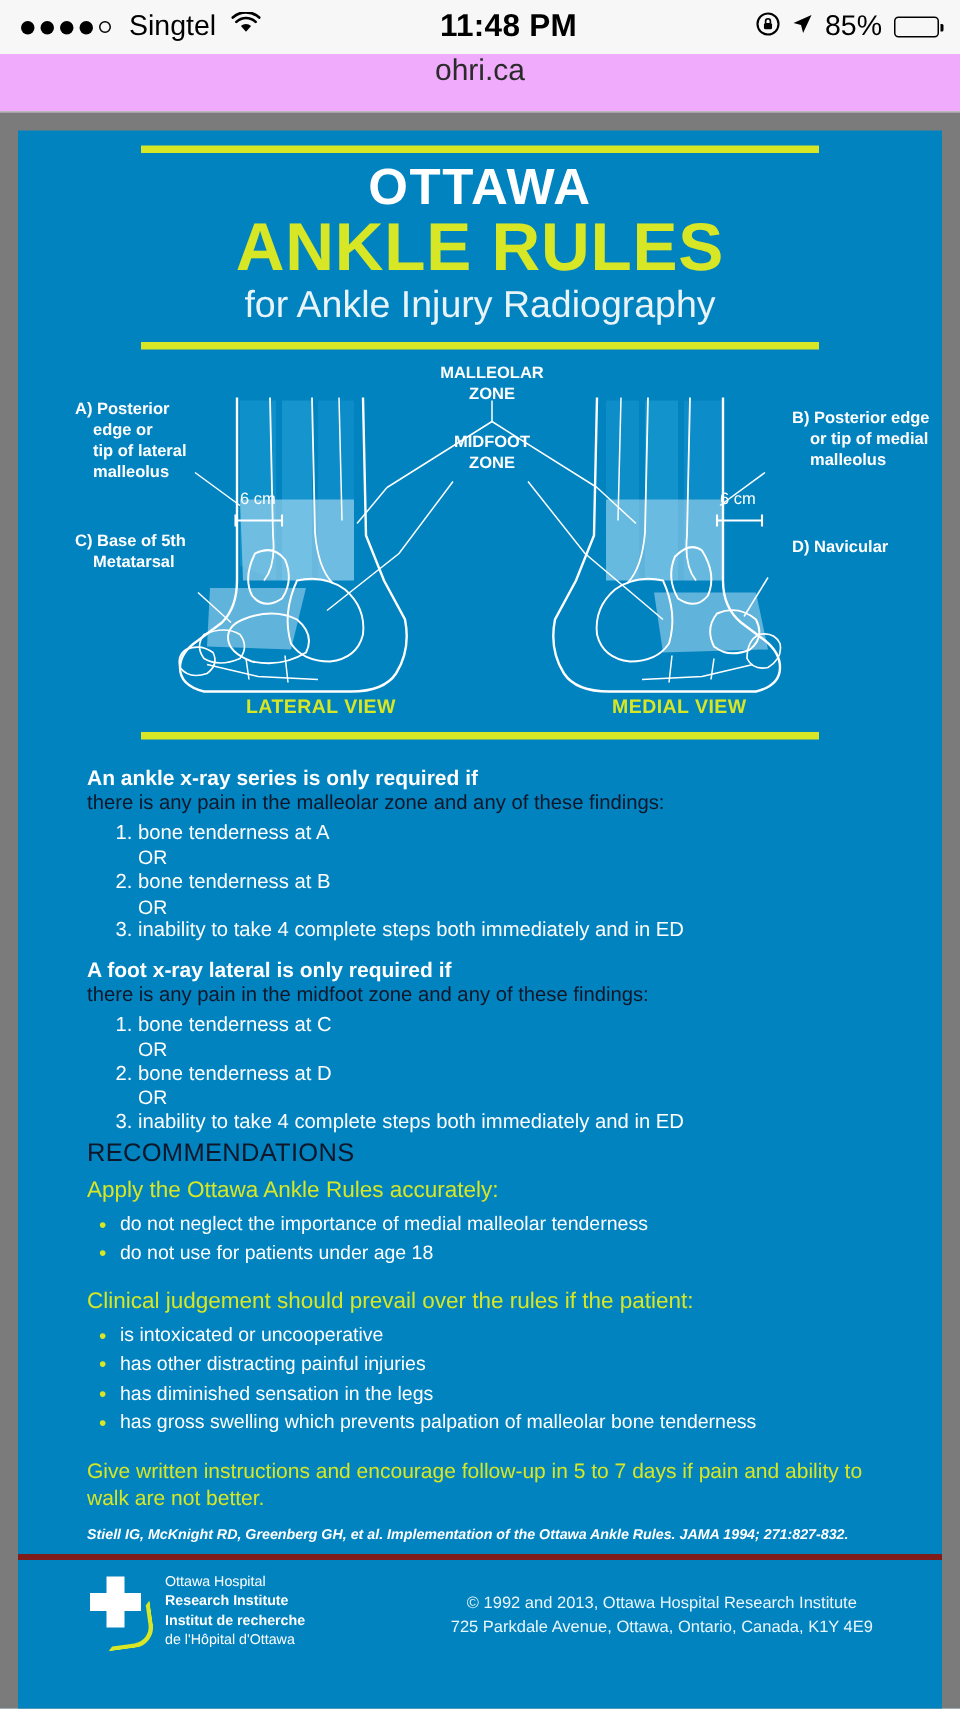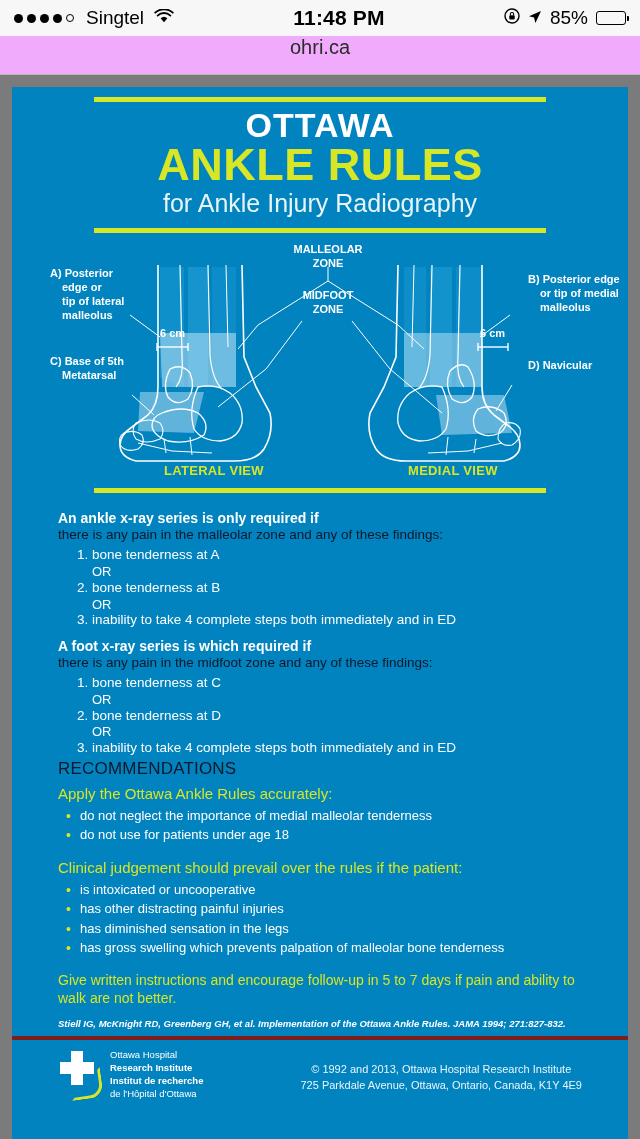--- a/index.html
+++ b/index.html
@@ -149,21 +149,21 @@
   .view-label {
     position: absolute;
     font-size: 13px;
     font-weight: 700;
     color: #d7e625;
     letter-spacing: .3px;
   }
   .cm-label {
     position: absolute;
     font-size: 11px;
-    font-weight: 700;
+    font-weight: 400;
     color: #ffffff;
     text-align: right;
   }
 
   
   .content {
     padding: 8px 46px 0 46px;
   }
   .rule-head {
     font-size: 14px;
@@ -474,21 +474,21 @@
         </li>
         <li>
           <span>bone tenderness at B</span>
           <div class="or">OR</div>
         </li>
         <li>
           <span>inability to take 4 complete steps both immediately and in ED</span>
         </li>
       </ol>
 
-      <div class="rule-head">A foot x-ray series is which required if</div>
+      <div class="rule-head">A foot x-ray lateral is only required if</div>
       <div class="rule-sub">there is any pain in the midfoot zone and any of these findings:</div>
       <ol class="findings">
         <li>
           <span>bone tenderness at C</span>
           <div class="or">OR</div>
         </li>
         <li>
           <span>bone tenderness at D</span>
           <div class="or">OR</div>
         </li>

